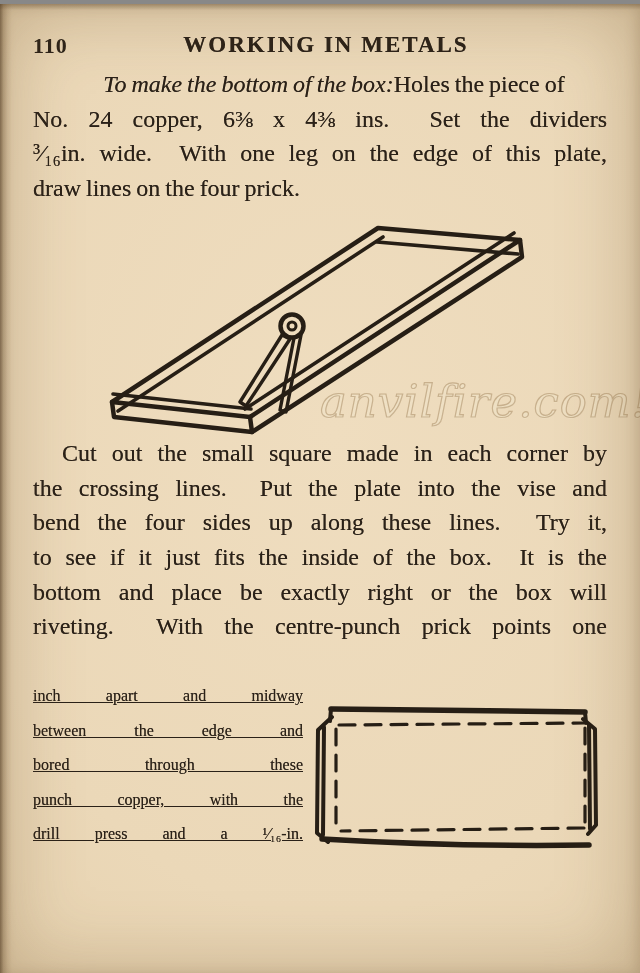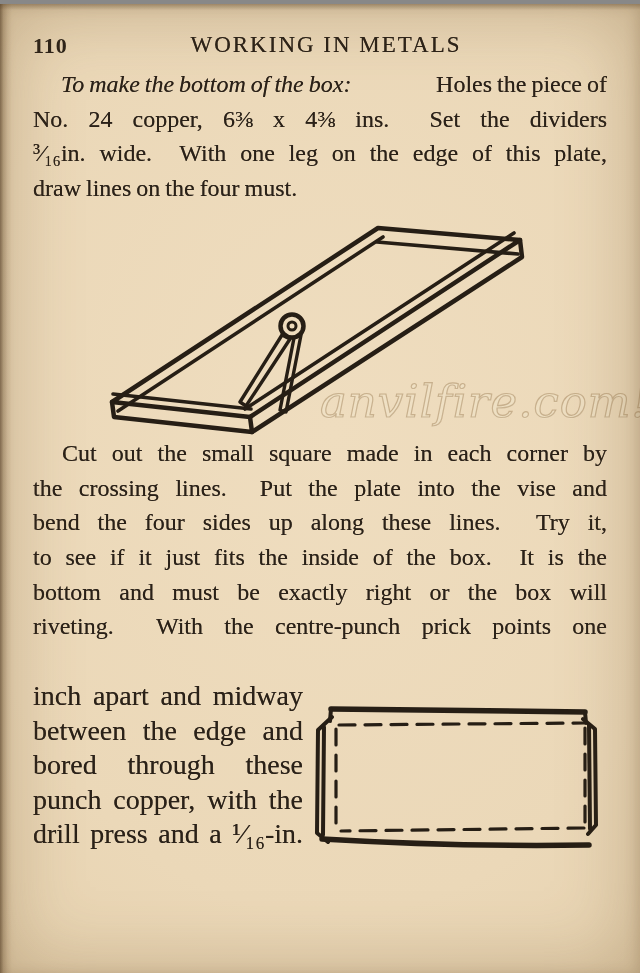--- a/index.html
+++ b/index.html
@@ -30,40 +30,40 @@
     background:linear-gradient(180deg, rgba(80,56,28,0.35), transparent);
   }
   
   .header{position:absolute;left:33px;top:28px;width:574px;height:26px;}
   .pagenum{
     position:absolute;left:0;top:1px;
     font-size:22px;font-weight:bold;letter-spacing:1px;
   }
   .running-title{
     position:absolute;left:12px;right:0;top:0;text-align:center;
-    font-size:23px;font-weight:normal;letter-spacing:2px;
+    font-size:23px;font-weight:bold;letter-spacing:2px;
     text-shadow:0 0 0.5px rgba(42,33,24,0.7);
   }
   
   .para{position:absolute;left:33px;width:574px;}
   .line{
     height:34.7px;line-height:34.7px;overflow:hidden;
     font-size:24px;word-spacing:-1px;
     text-align:justify;text-align-last:justify;
     text-shadow:0 0 0.5px rgba(42,33,24,0.65);
     white-space:normal;
   }
   .line.left{text-align-last:left;}
   .p1{top:63px;}
-  .firstline{display:flex;justify-content:space-between;padding-left:28px;box-sizing:border-box;}
+  .firstline{display:flex;justify-content:center;padding-left:28px;box-sizing:border-box;}
   .firstline .ital{font-style:italic;}
   .p2a{top:432px;}
   .p2a .line:first-child{text-indent:29px;}
   .p2b{top:675px;width:270px;}
-  .p2b .line{font-size:28px;height:34.6px;line-height:34.6px;}
+  .p2b .line{font-size:16px;height:34.6px;line-height:34.6px;text-decoration:underline;}
   .p2c{top:872px;}
   
   .watermark{
     position:absolute;left:320px;top:371px;z-index:5;
     font-family:"DejaVu Serif",serif;font-style:italic;
     font-size:45px;letter-spacing:1px;white-space:nowrap;
     color:rgba(233,218,188,0.22);
     -webkit-text-stroke:1.2px rgba(163,133,93,0.50);
     text-shadow:0 1px 0 rgba(250,242,222,0.30);
   }
@@ -81,21 +81,21 @@
     <span class="running-title">WORKING IN METALS</span>
   </div>
 
   <div class="para p1">
     <div class="line firstline">
       <span class="ital">To make the bottom of the box:</span>
       <span>Holes the piece of</span>
     </div>
     <div class="line">No. 24 copper, 6⅜ x 4⅜ ins.&nbsp; Set the dividers</div>
     <div class="line">³⁄₁₆in. wide.&nbsp; With one leg on the edge of this plate,</div>
-    <div class="line left">draw lines on the four must.</div>
+    <div class="line left">draw lines on the four prick.</div>
   </div>
 
   <div class="watermark">anvilfire.com!</div>
 
   <svg id="fig1" class="fig" width="525" height="232" viewBox="0 0 525 232">
     <g stroke="#261e15" stroke-width="4.5" fill="none" stroke-linecap="round" stroke-linejoin="round">
 
       <path d="M293,22 L435,34 L165,211 L27,196 Z"></path>
 
       <path d="M27,196 L29,211 L167,226 L165,211"></path>
@@ -115,21 +115,21 @@
       <polygon points="197,129 205,133 161,200 155,196" fill="none" stroke="#261e15" stroke-width="3.4" stroke-linejoin="round"></polygon>
       <polygon points="209,132 216,129 201,206 195,204" fill="none" stroke="#261e15" stroke-width="3.4" stroke-linejoin="round"></polygon>
     </g>
   </svg>
 
   <div class="para p2a">
     <div class="line">Cut out the small square made in each corner by</div>
     <div class="line">the crossing lines.&nbsp; Put the plate into the vise and</div>
     <div class="line">bend the four sides up along these lines.&nbsp; Try it,</div>
     <div class="line">to see if it just fits the inside of the box.&nbsp; It is the</div>
-    <div class="line">bottom and must be exactly right or the box will</div>
+    <div class="line">bottom and place be exactly right or the box will</div>
     <div class="line">riveting.&nbsp; With the centre-punch prick points one</div>
   </div>
 
   <div class="para p2b">
     <div class="line">inch apart and midway</div>
     <div class="line">between the edge and</div>
     <div class="line">bored through these</div>
     <div class="line">punch copper, with the</div>
     <div class="line">drill press and a ¹⁄₁₆-in.</div>
   </div>

